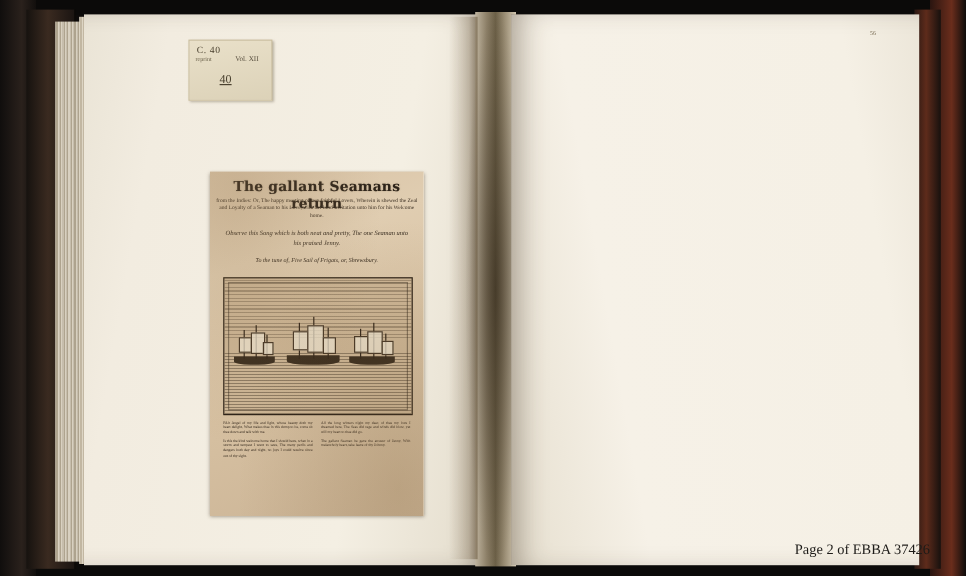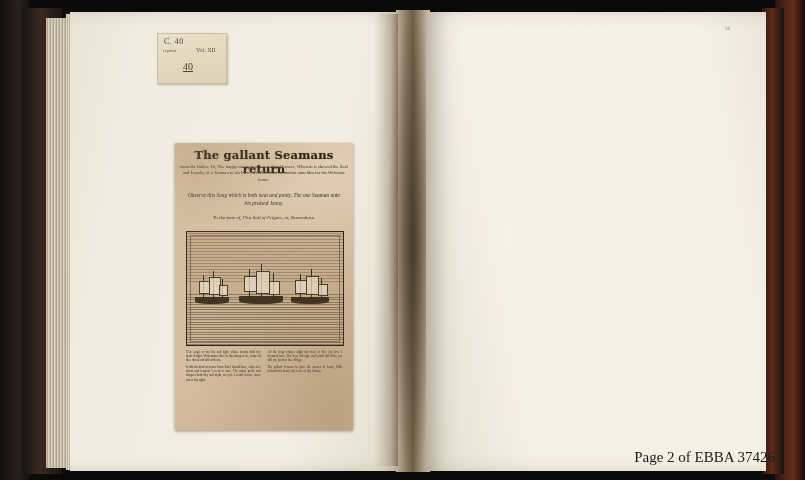--- a/index.html
+++ b/index.html
@@ -247,21 +247,21 @@
     right: 36px; top: 14px;
     font-size: 5px;
     color: #7d7058;
   }
 
   
   .caption {
     position: absolute;
     right: 30px; bottom: 14px;
     font-family: "Liberation Serif", serif;
-    font-size: 15px;
+    font-size: 12px;
     color: #1d1b18;
   }
 </style>
 </head>
 <body>
 
 <div id="page">
 
   <div class="bg-top"></div>
   <div class="bg-bottom"></div>

